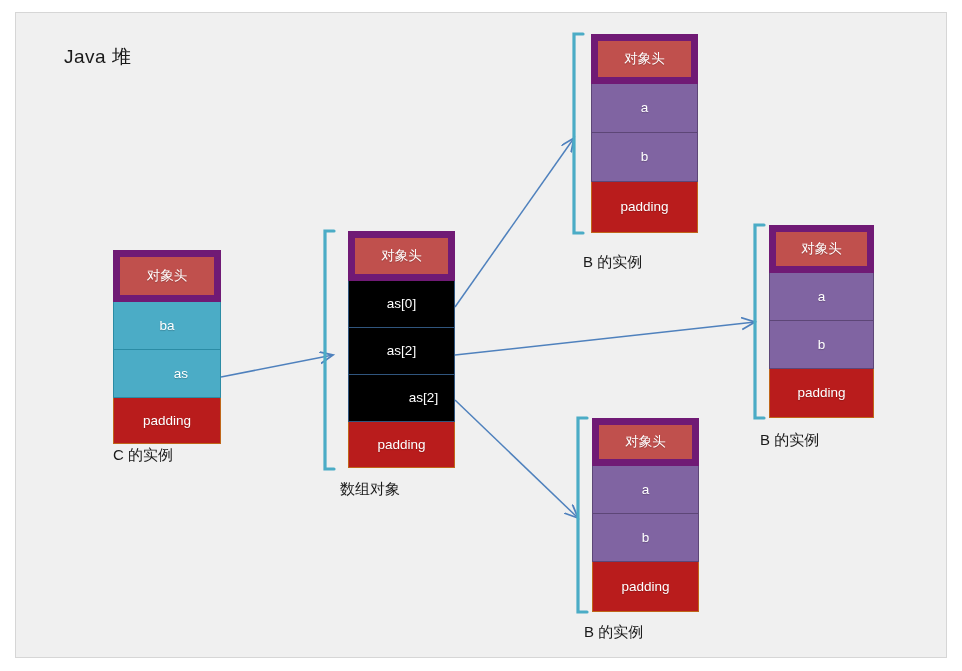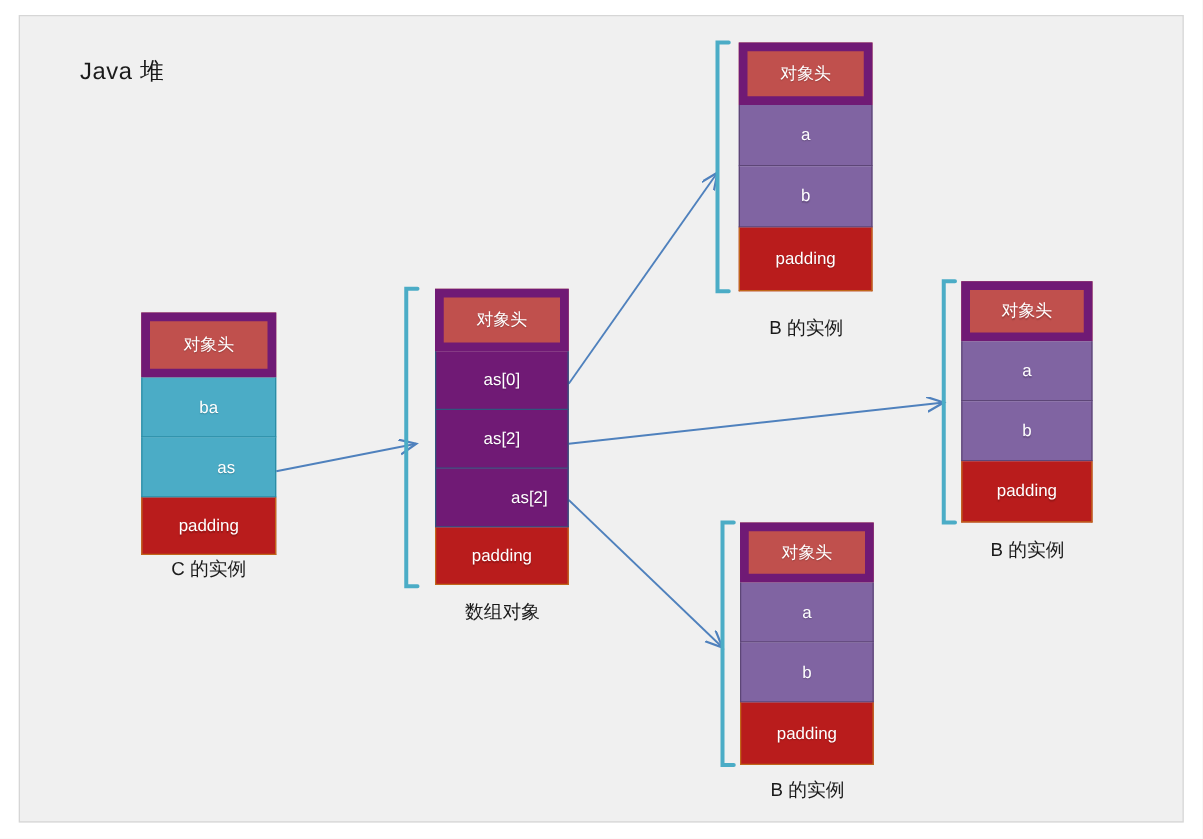--- a/index.html
+++ b/index.html
@@ -56,40 +56,39 @@
   .row.head {
     background: #c0504d;
     border: 7px solid #701a75;
   }
   .row.teal {
     background: #4bacc6;
     border: 1px solid #2b8ca5;
     border-top: none;
   }
   .row.blue {
-    background: #701a75;
+    background: #000000;
     border: 1px solid #30557e;
     border-top: none;
   }
   .row.purple {
     background: #8064a2;
     border: 1px solid #5d4677;
     border-top: none;
   }
   .row.orange {
     background: #b91c1c;
     border: 1px solid #c0661a;
     border-top: none;
   }
   .caption {
     position: absolute;
     font-size: 15px;
     color: #1a1a1a;
     white-space: nowrap;
-    text-align: center;
   }
   svg.conn {
     position: absolute;
     left: 0;
     top: 0;
     width: 962px;
     height: 671px;
     overflow: visible;
   }
 </style>

